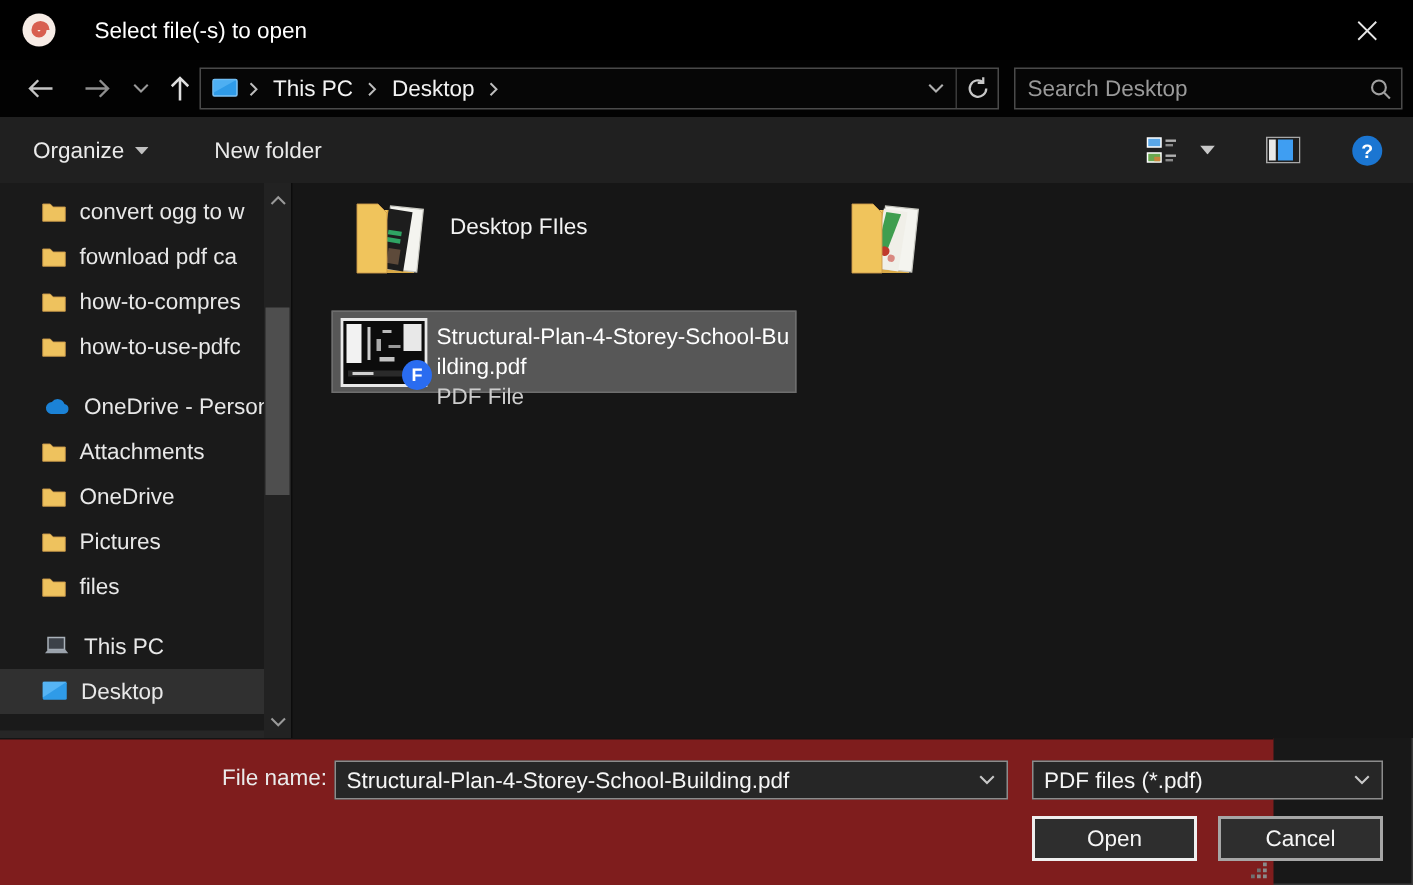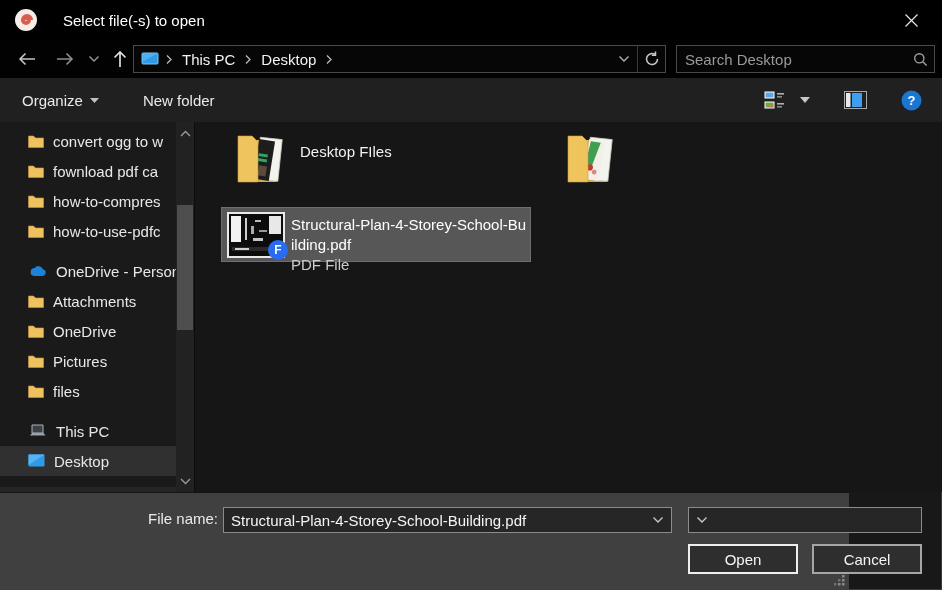--- a/index.html
+++ b/index.html
@@ -80,21 +80,21 @@
   .tile .big-icon { flex:0 0 auto; margin:2px 14px 0 15px; }
   .tile .fold-label { padding-top:14px; }
   .tile-pdf { left:26px; top:85px; width:310px; height:55px; background:#575757; border:1px solid #6e6e6e; }
   .pdf-thumb { position:relative; flex:0 0 auto; width:58px; height:46px; margin:4px 0 0 5px; background:#0d0d0d; border:2px solid #e9e9e9; }
   .pdf-badge { position:absolute; right:-5px; bottom:-4px; width:20px; height:20px; border-radius:50%; background:#2a6cf0; color:#fff; font-size:12px; font-weight:bold; display:flex; align-items:center; justify-content:center; }
   .pdf-meta { margin-left:6px; padding-top:7px; width:238px; }
   .pdf-name { font-size:15px; line-height:20px; color:#ffffff; word-break:break-all; }
   .pdf-type { font-size:15px; line-height:19px; color:#cccccc; }
 
   
-  .footer { position:absolute; top:492px; left:0; width:849px; height:98px; background:#404040; border-top:1px solid #141414; }
+  .footer { position:absolute; top:492px; left:0; width:849px; height:98px; background:#7f1d1d; border-top:1px solid #141414; }
   .fn-label { position:absolute; left:0; top:13px; width:218px; text-align:right; font-size:15px; color:#eaeaea; line-height:26px; }
   .combo { position:absolute; height:26px; background:#262626; border:1px solid #8c8c8c; display:flex; align-items:center; }
   .combo .combo-text { flex:1; font-size:15px; color:#f5f5f5; padding-left:7px; white-space:nowrap; overflow:hidden; }
   .combo .combo-caret { width:26px; display:flex; align-items:center; justify-content:center; }
   .fn-combo { left:223px; top:14px; width:449px; }
   .type-combo { left:688px; top:14px; width:234px; }
   .btn { position:absolute; top:51px; height:30px; background:#2e2e2e; display:flex; align-items:center; justify-content:center; font-size:15px; color:#f5f5f5; }
   .btn-open { left:688px; width:110px; border:2px solid #efefef; }
   .btn-cancel { left:812px; width:110px; border:2px solid #a6a6a6; }
   .resize-grip { position:absolute; right:3px; bottom:3px; }
@@ -411,20 +411,21 @@
   <div class="combo fn-combo">
     <span class="combo-text">Structural-Plan-4-Storey-School-Building.pdf</span>
     <span class="combo-caret">
       <svg width="12" height="8" viewBox="0 0 12 8">
           <path d="M1.5 1.5 L6 6 L10.5 1.5" fill="none" stroke="#c8c8c8" stroke-width="1.4"></path>
         </svg>
     </span>
   </div>
 
   <div class="combo type-combo">
+    <span class="combo-text">PDF files (*.pdf)</span>
     <span class="combo-caret">
       <svg width="12" height="8" viewBox="0 0 12 8">
           <path d="M1.5 1.5 L6 6 L10.5 1.5" fill="none" stroke="#c8c8c8" stroke-width="1.4"></path>
         </svg>
     </span>
   </div>
 
   <div class="btn btn-open">
     <span>Open</span>
   </div>

